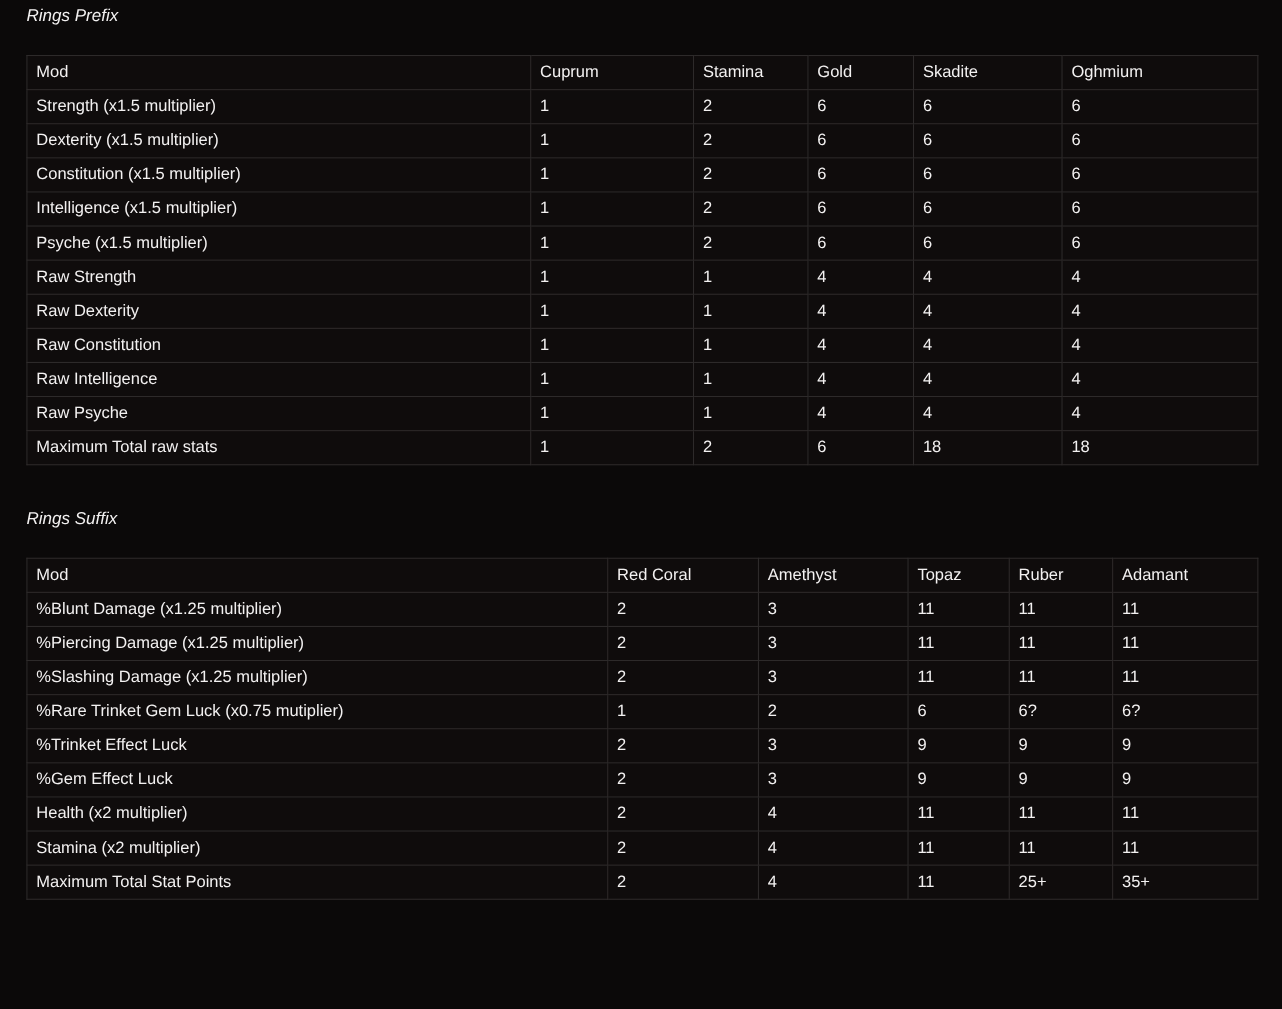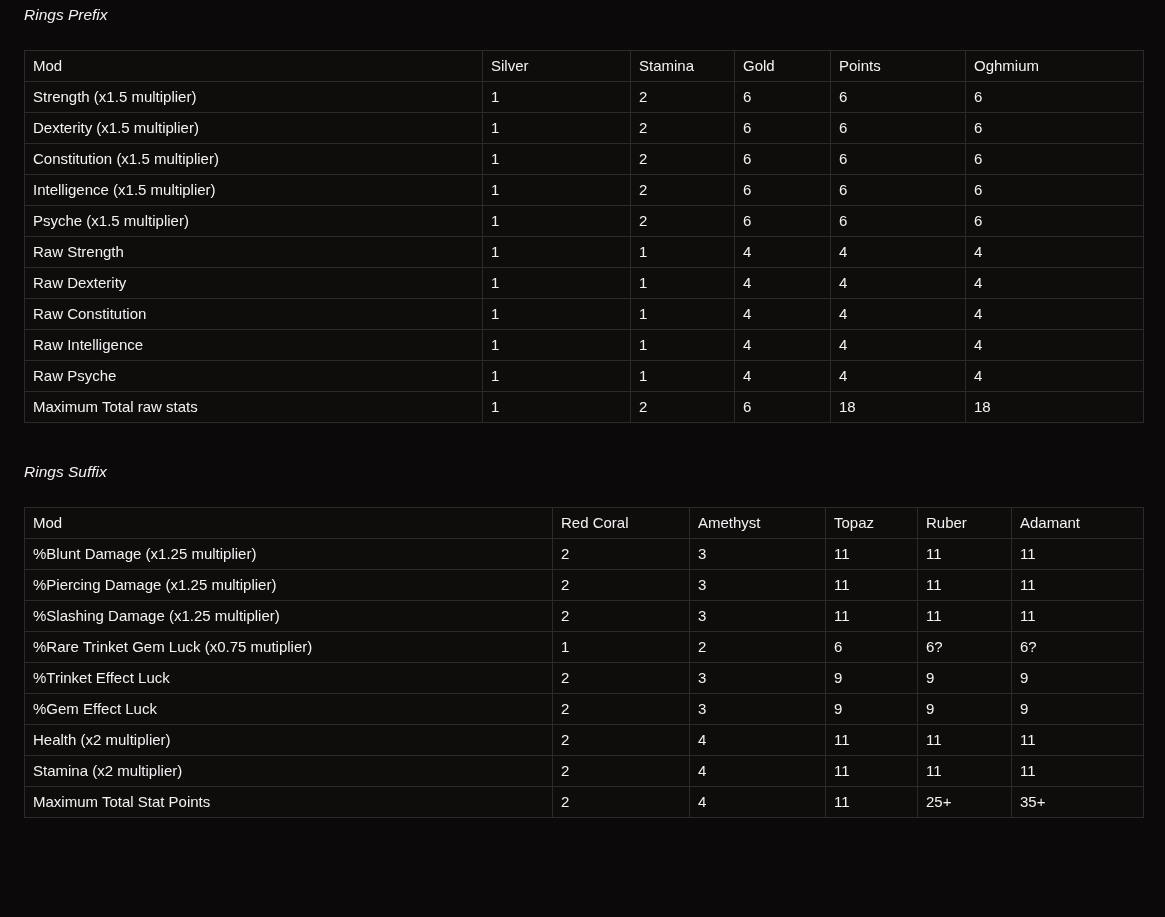--- a/index.html
+++ b/index.html
@@ -63,24 +63,24 @@
           <col style="width: 458px;">
           <col style="width: 148px;">
           <col style="width: 104px;">
           <col style="width: 96px;">
           <col style="width: 135px;">
           <col style="width: 178px;">
         </colgroup>
         <thead>
           <tr>
             <th>Mod</th>
-            <th>Silver</th>
+            <th>Cuprum</th>
             <th>Stamina</th>
             <th>Gold</th>
-            <th>Points</th>
+            <th>Skadite</th>
             <th>Oghmium</th>
           </tr>
         </thead>
         <tbody>
           <tr>
             <td>Strength (x1.5 multiplier)</td>
             <td>1</td>
             <td>2</td>
             <td>6</td>
             <td>6</td>

